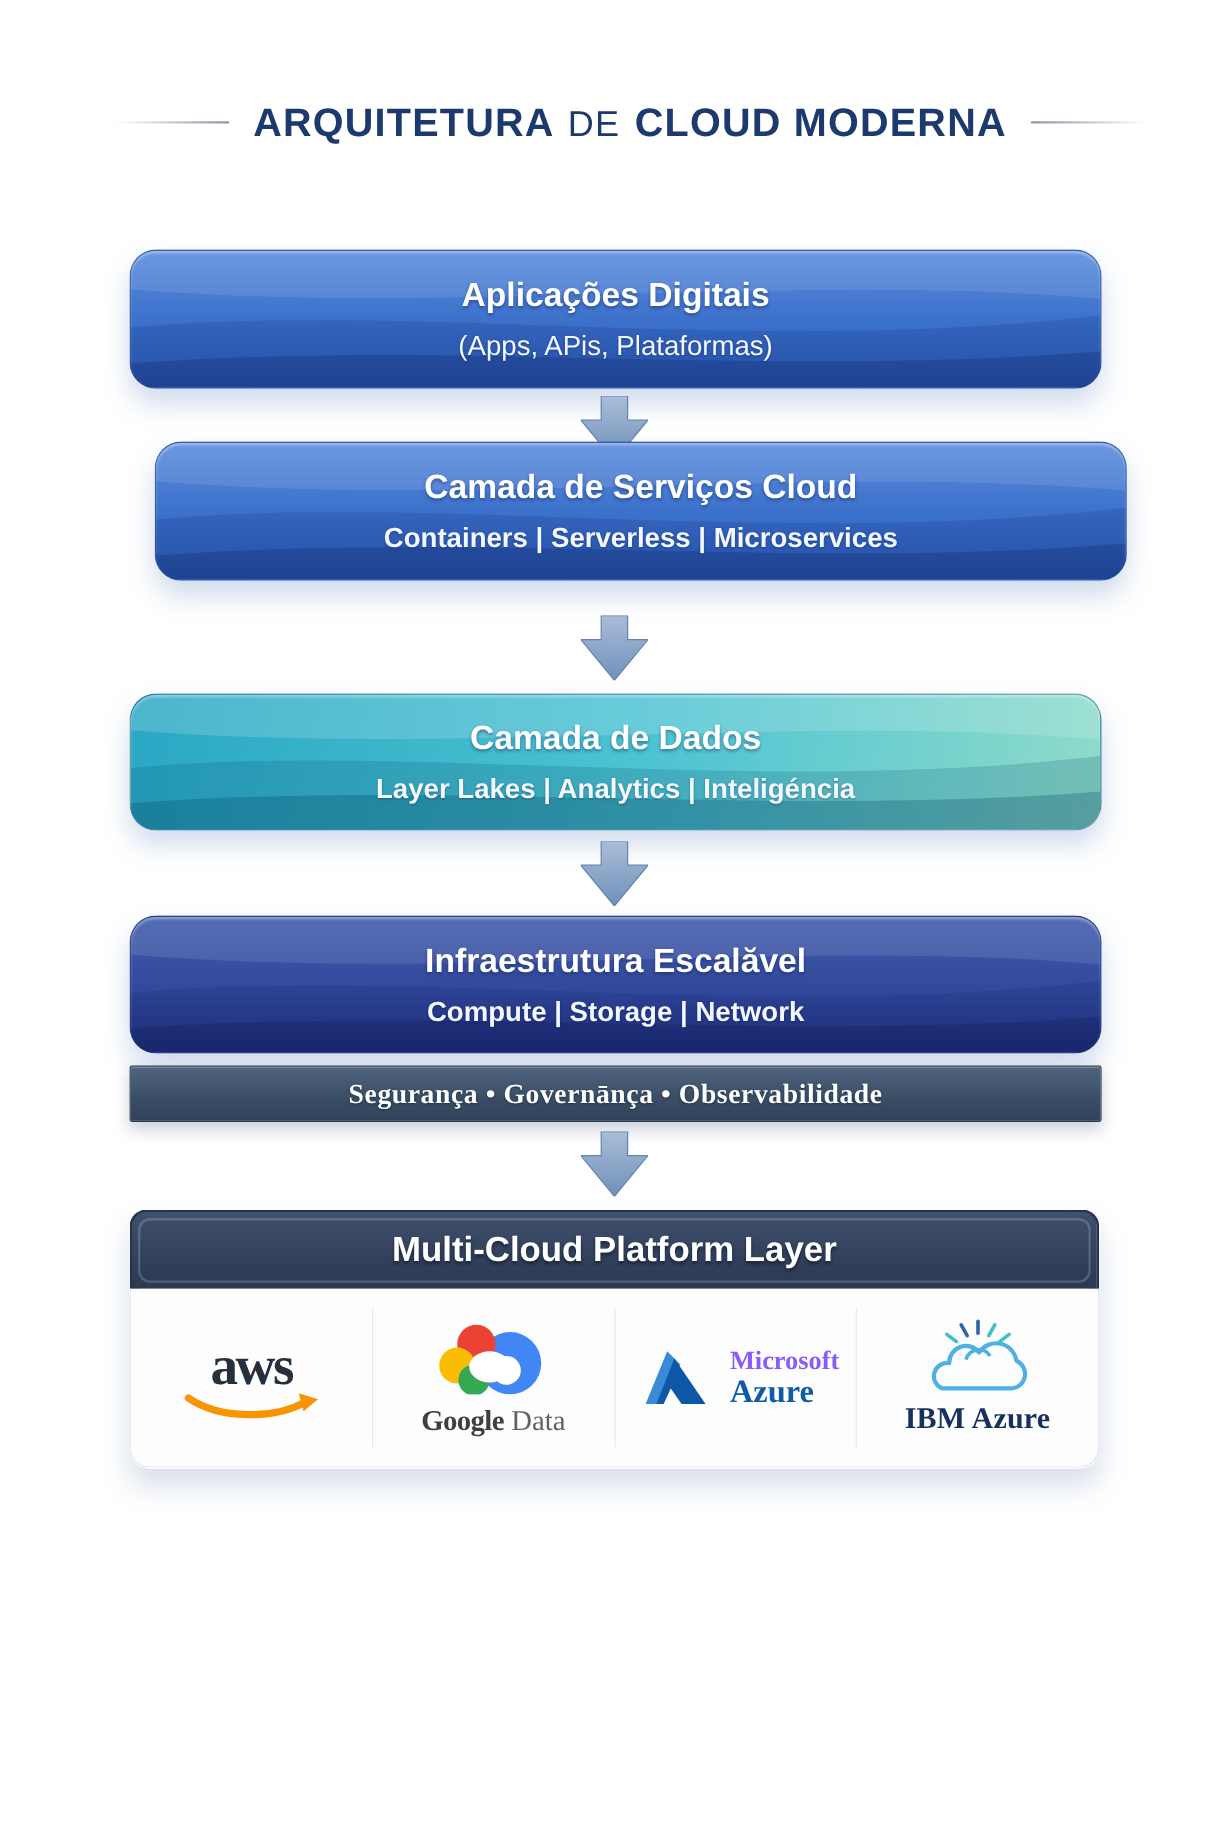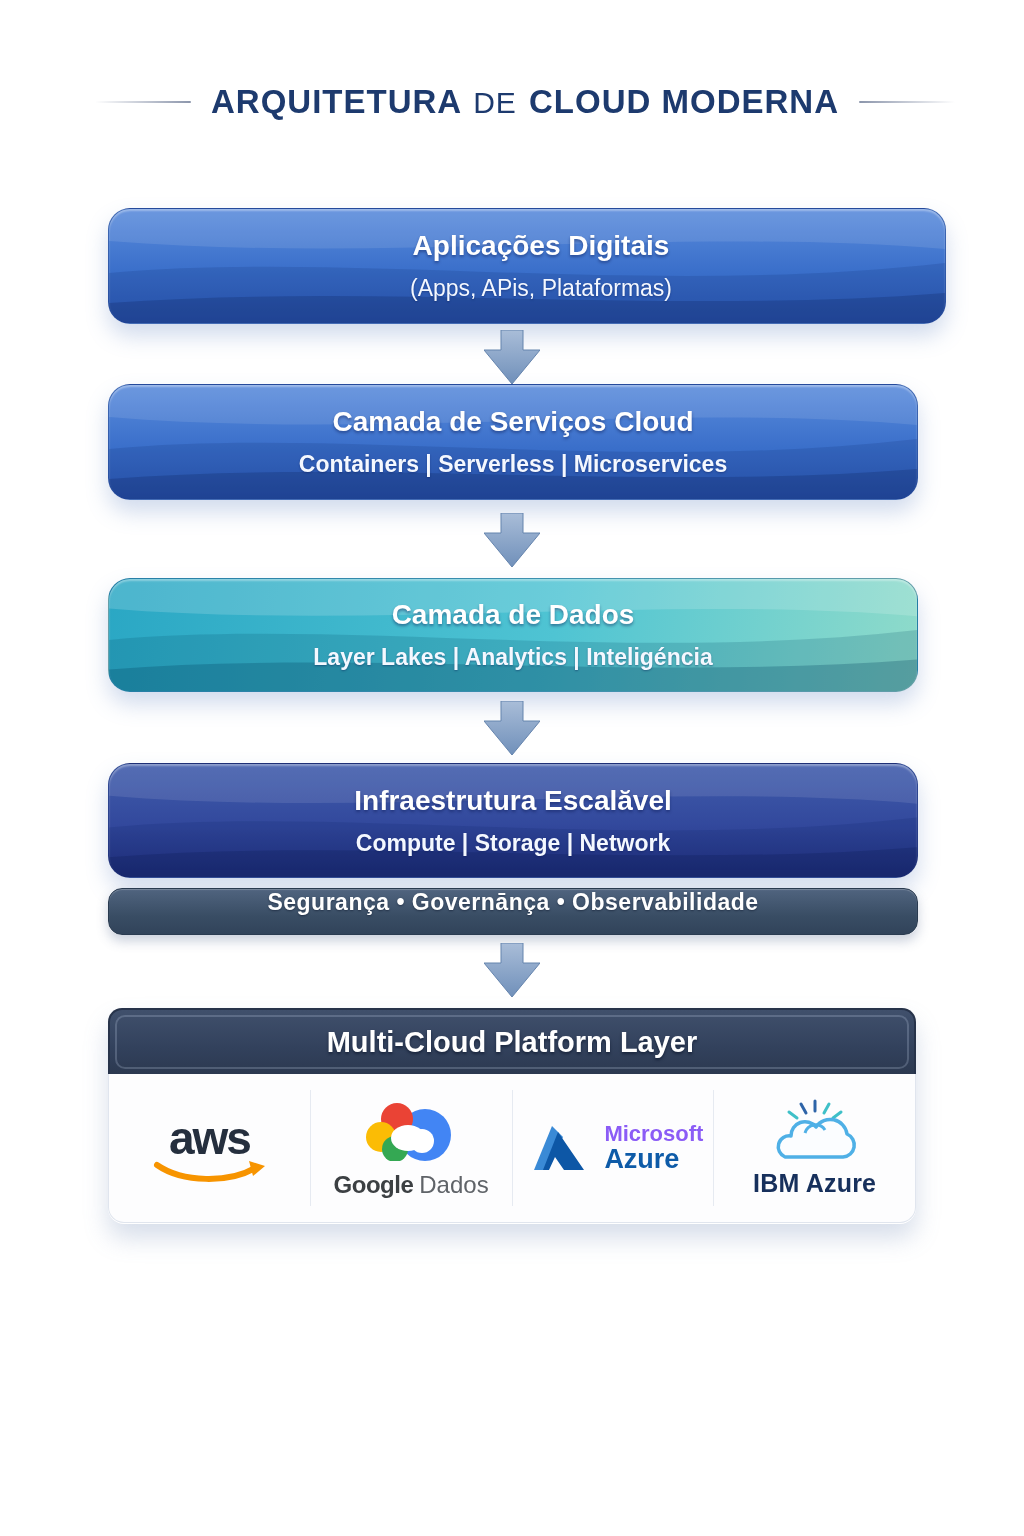--- a/index.html
+++ b/index.html
@@ -29,41 +29,42 @@
   }
   .layer .waves{position:absolute;inset:0;width:100%;height:100%;}
   .layer-title{
     position:relative;margin:0;color:#ffffff;font-size:28px;font-weight:700;
     text-shadow:0 2px 3px rgba(10,25,80,0.45);z-index:2;
   }
   .layer-subtitle{
     position:relative;margin:0;color:#f4f8ff;font-size:23px;font-weight:700;
     text-shadow:0 1px 2px rgba(10,25,80,0.4);z-index:2;text-align:right;
   }
-  .layer-apps{top:208px;background:linear-gradient(180deg,#5b8cdc 0%,#3a6fca 55%,#2c58b4 100%);padding-left:28px;}
+  .layer-apps{top:208px;background:linear-gradient(180deg,#5b8cdc 0%,#3a6fca 55%,#2c58b4 100%);}
   .layer-apps .layer-subtitle{font-weight:400;font-size:23px;}
-  .layer-services{top:384px;background:linear-gradient(180deg,#5b8cdc 0%,#3a6fca 55%,#2c58b4 100%);}
+  .layer-services{top:368px;background:linear-gradient(180deg,#5b8cdc 0%,#3a6fca 55%,#2c58b4 100%);margin-left:21px;}
   .layer-data{top:578px;height:112px;background:linear-gradient(100deg,#2aa7c4 0%,#4fc4d3 55%,#8fdbca 100%);}
   .layer-infra{top:763px;height:113px;background:linear-gradient(180deg,#415dac 0%,#32489c 55%,#212f7c 100%);}
   .wave-light{fill:rgba(255,255,255,0.10);}
   .wave-mid{fill:rgba(10,28,90,0.14);}
   .wave-dark{fill:rgba(6,20,70,0.20);}
   .layer-data .wave-light{fill:rgba(255,255,255,0.16);}
   .layer-data .wave-mid{fill:rgba(0,70,100,0.18);}
   .layer-data .wave-dark{fill:rgba(0,60,92,0.26);}
   
   .down-arrow{position:absolute;left:484px;width:56px;height:54px;}
   .arrow-1{top:330px;} .arrow-2{top:513px;} .arrow-3{top:701px;} .arrow-4{top:943px;}
   
   .security-bar{
-    position:absolute;left:108px;top:888px;width:808px;height:45px;border-radius:14px;
+    position:absolute;left:108px;top:888px;width:808px;height:45px;border-radius:2px;
     background:linear-gradient(180deg,#50647f 0%,#394d64 60%,#31435a 100%);
-    display:flex;justify-content:center;
+    display:flex;align-items:center;justify-content:center;
     box-shadow:0 6px 12px rgba(80,100,140,0.3), inset 0 1px 1px rgba(255,255,255,0.25);
     border:1px solid #2a3b50;
+    font-family:Liberation Serif, serif;
   }
   .security-label{
     margin:0;color:#ffffff;font-size:23px;font-weight:700;letter-spacing:0.5px;
     text-shadow:0 1px 2px rgba(10,20,40,0.5);
   }
   
   .platform-panel{
     position:absolute;left:108px;top:1008px;width:808px;height:216px;border-radius:16px;
     box-shadow:0 14px 24px rgba(110,135,180,0.28);background:#ffffff;
   }
@@ -77,21 +78,21 @@
     position:absolute;inset:5px;border:2px solid rgba(205,220,240,0.22);border-radius:10px;pointer-events:none;
   }
   .platform-title{
     margin:0;color:#ffffff;font-size:29px;font-weight:700;
     text-shadow:0 2px 3px rgba(5,15,35,0.55);z-index:2;
   }
   .providers{
     display:flex;height:148px;border:1px solid #e0e5ee;border-top:none;
     border-radius:0 0 16px 16px;background:#fdfdfe;align-items:stretch;
   }
-  .provider-cell{flex:1;display:flex;flex-direction:column;align-items:center;justify-content:center;gap:4px;}
+  .provider-cell{flex:1;display:flex;flex-direction:column;align-items:center;justify-content:center;gap:4px;font-family:Liberation Serif, serif;}
   .vdiv{width:1px;background:#e6eaf1;margin:16px 0;}
   
   .aws-word{font-size:46px;font-weight:700;color:#252f3e;letter-spacing:-2px;line-height:1;margin-top:6px;}
   .aws-smile{margin-top:-4px;}
   
   .gc-text{font-size:24px;color:#5f6368;margin-top:2px;}
   .gc-text .g1{color:#3c4043;font-weight:700;letter-spacing:-0.5px;}
   .gc-text .g2{font-weight:400;margin-left:6px;}
   
   .azure-row{display:flex;align-items:center;gap:10px;}
@@ -201,21 +202,21 @@
       <div class="provider-cell">
         <svg width="100" height="68" viewBox="0 0 100 68">
           <circle cx="64" cy="38" r="26" fill="#4285f4"></circle>
           <circle cx="36" cy="22" r="16" fill="#ea4335"></circle>
           <circle cx="20" cy="40" r="15" fill="#fbbc05"></circle>
           <circle cx="34" cy="52" r="13" fill="#34a853"></circle>
           <ellipse cx="47" cy="41" rx="17" ry="13" fill="#ffffff"></ellipse>
           <circle cx="61" cy="44" r="12" fill="#ffffff"></circle>
           <rect x="0" y="64" width="100" height="6" fill="#fdfdfe"></rect>
         </svg>
-        <div class="gc-text"><span class="g1">Google</span><span class="g2">Dados</span></div>
+        <div class="gc-text"><span class="g1">Google</span><span class="g2">Data</span></div>
       </div>
 
       <div class="vdiv"></div>
 
       <div class="provider-cell">
         <div class="azure-row">
           <svg width="72" height="56" viewBox="0 0 72 56">
             <polygon points="30,6 12,50 25,50 41,17" fill="#3a8ad6"></polygon>
             <polygon points="36,12 62,50 42,50 33,37 27,50 21,50" fill="#0d57a6"></polygon>
           </svg>

